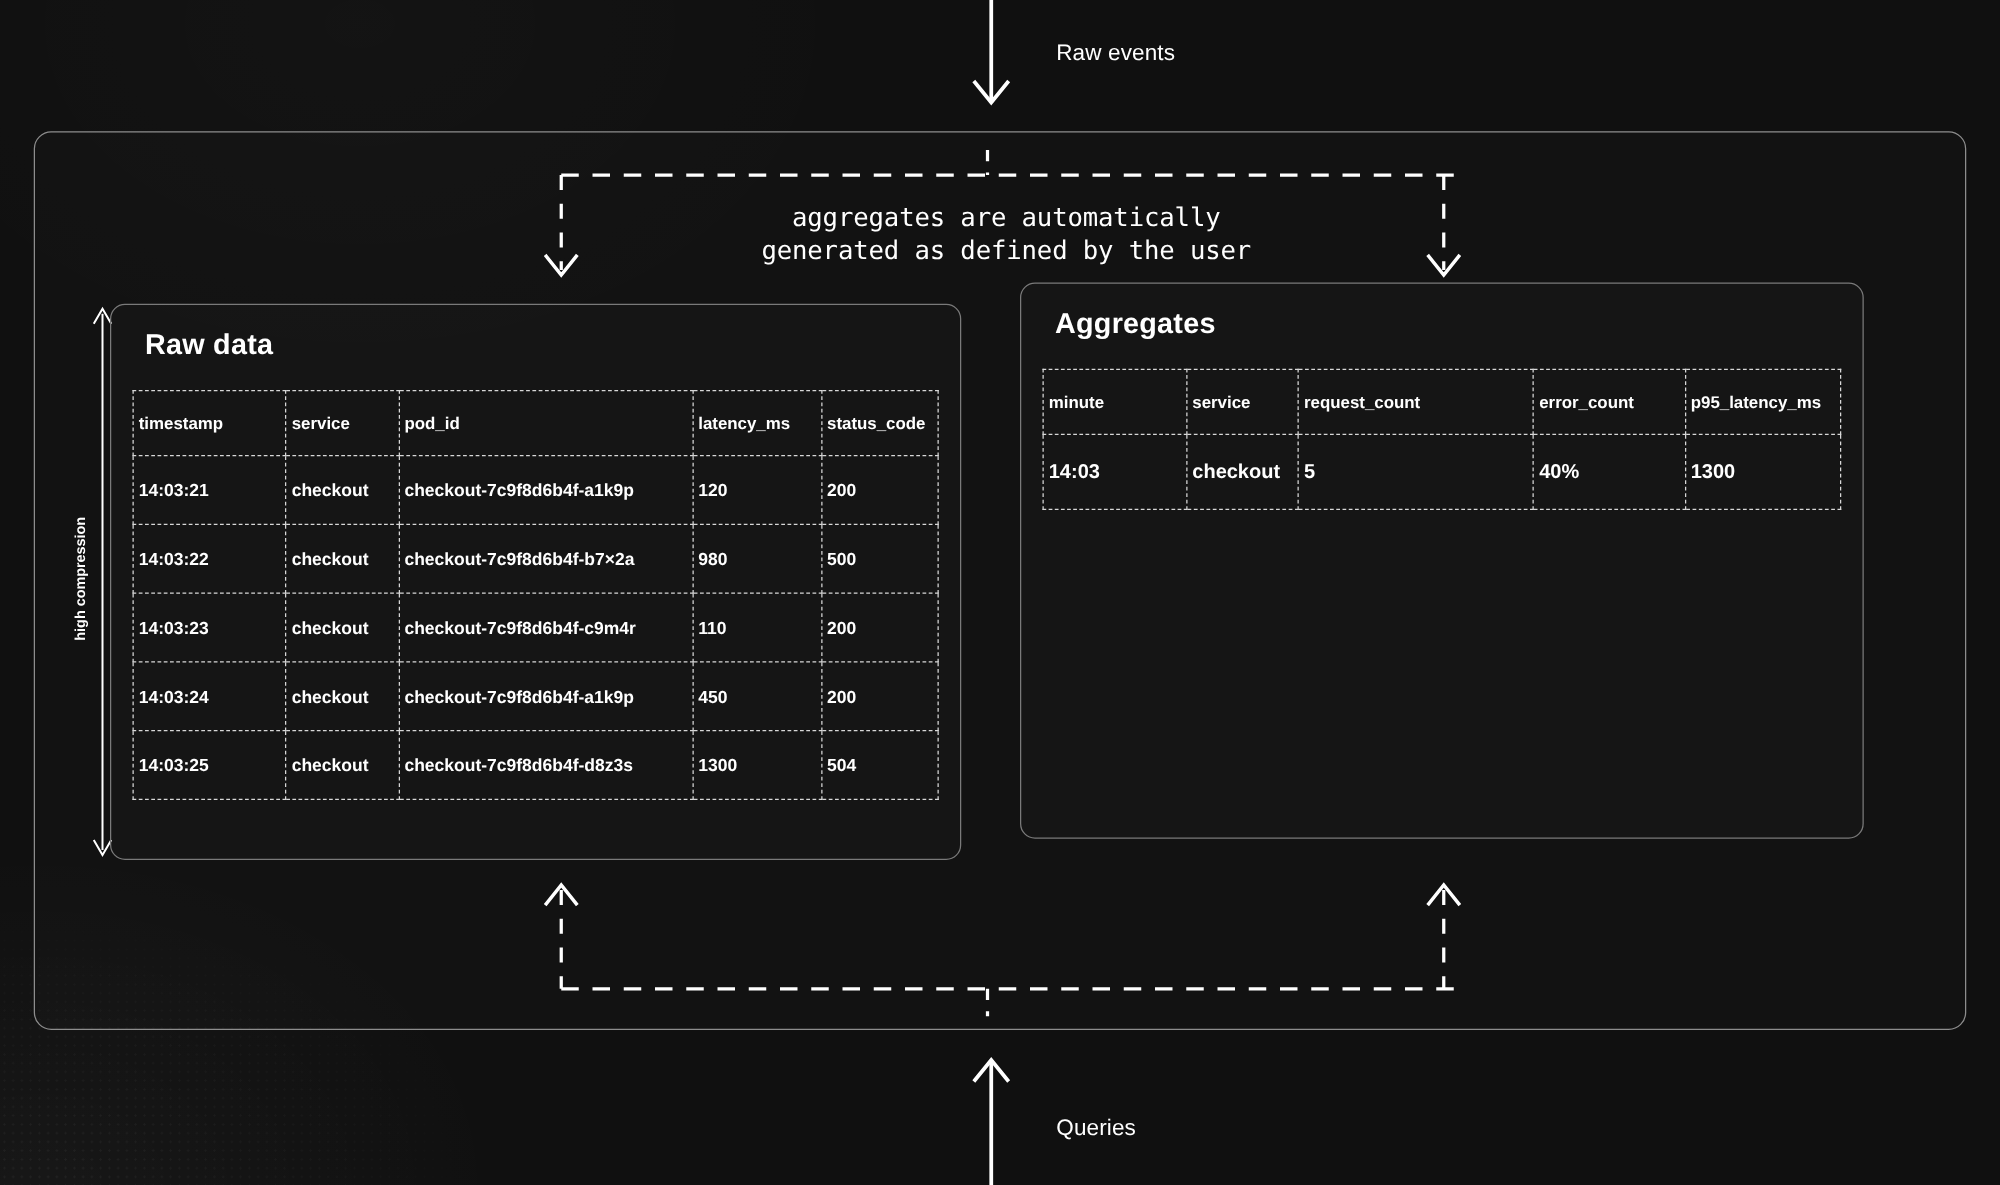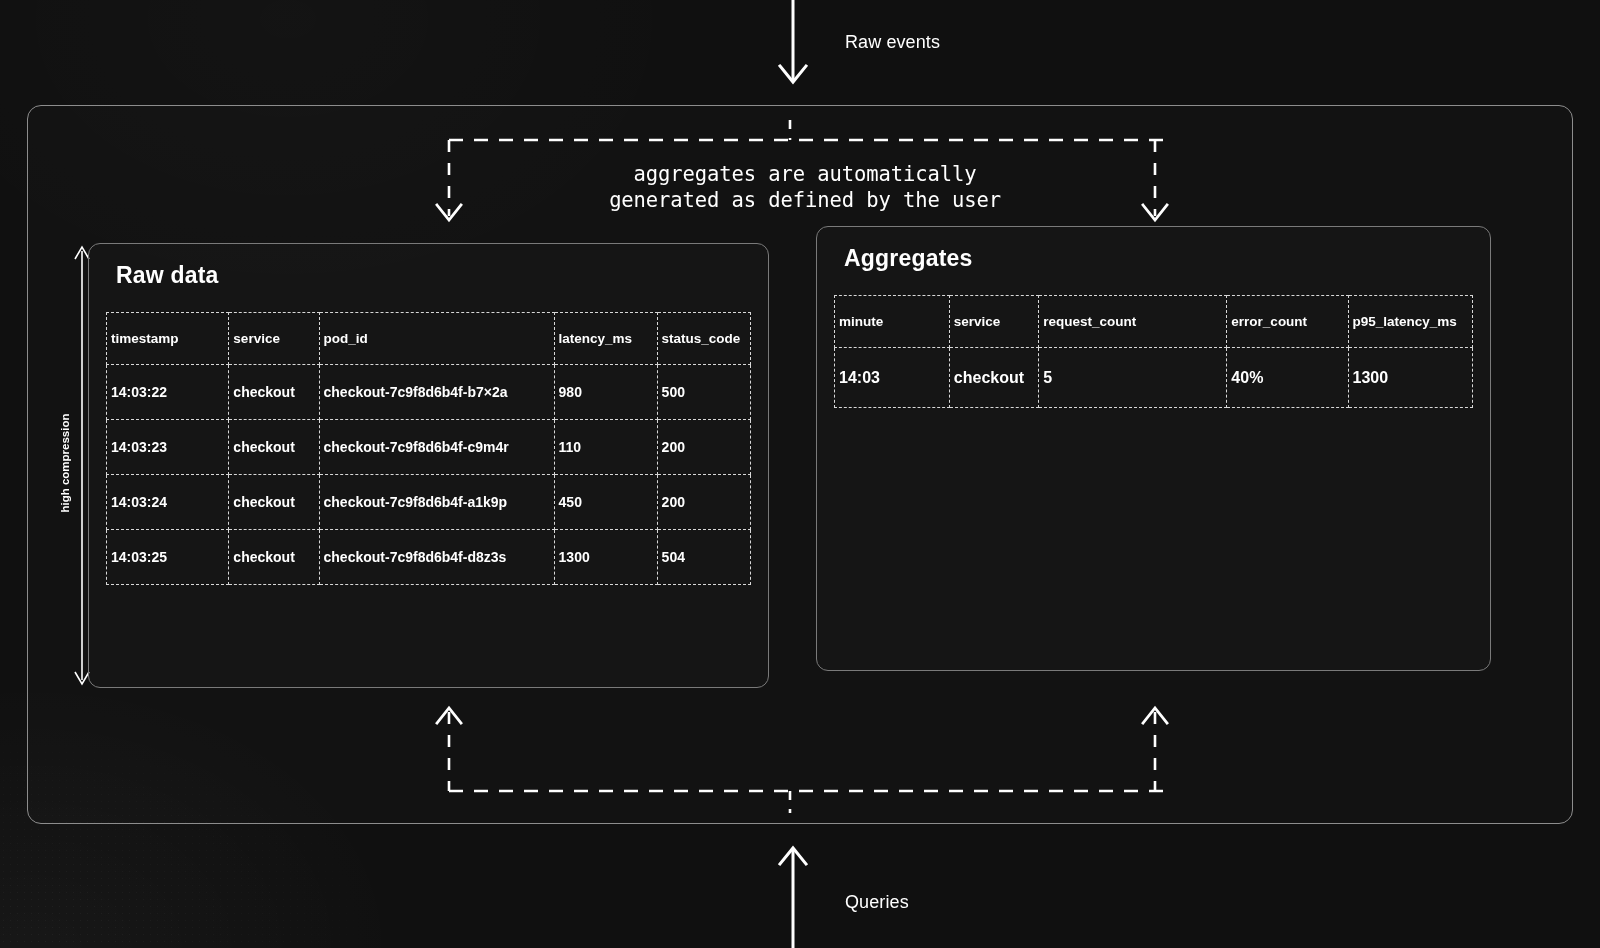--- a/index.html
+++ b/index.html
@@ -216,20 +216,27 @@
           <tr>
             <th>timestamp</th>
             <th>service</th>
             <th>pod_id</th>
             <th>latency_ms</th>
             <th>status_code</th>
           </tr>
         </thead>
       <tbody>
           <tr>
+            <td>14:03:21</td>
+            <td>checkout</td>
+            <td>checkout-7c9f8d6b4f-a1k9p</td>
+            <td>120</td>
+            <td>200</td>
+          </tr>
+          <tr>
             <td>14:03:22</td>
             <td>checkout</td>
             <td>checkout-7c9f8d6b4f-b7×2a</td>
             <td>980</td>
             <td>500</td>
           </tr>
           <tr>
             <td>14:03:23</td>
             <td>checkout</td>
             <td>checkout-7c9f8d6b4f-c9m4r</td>

